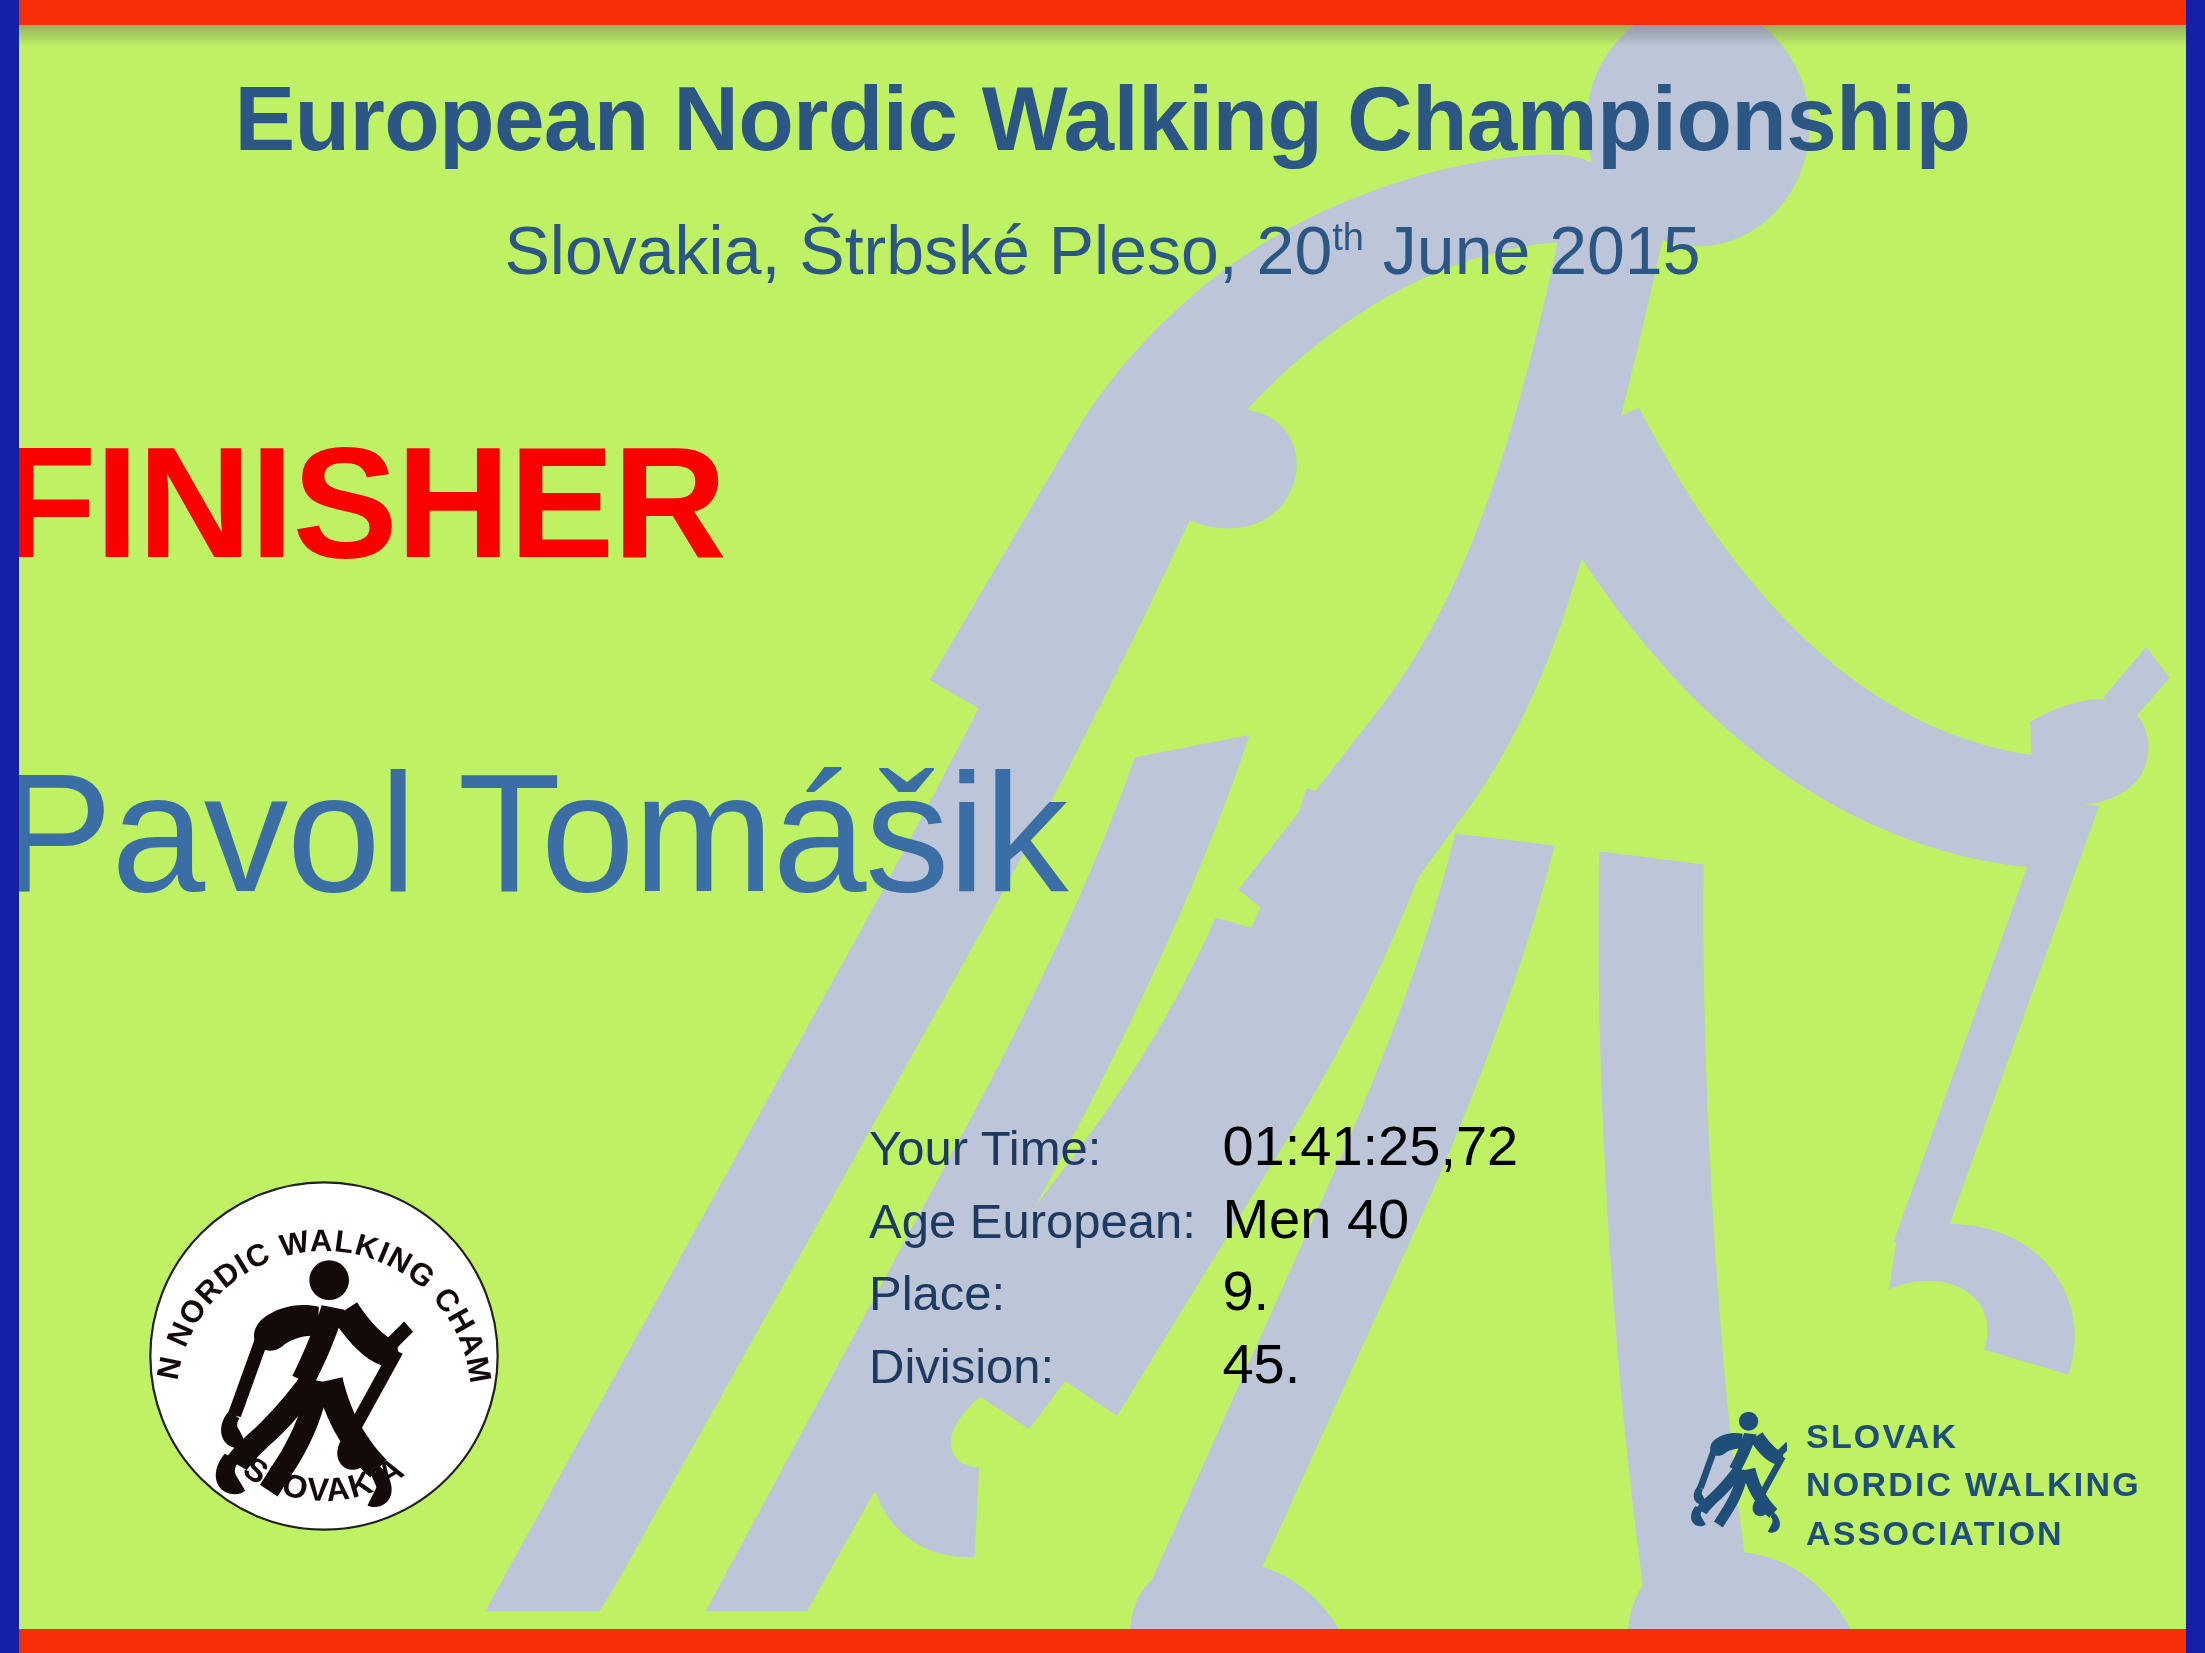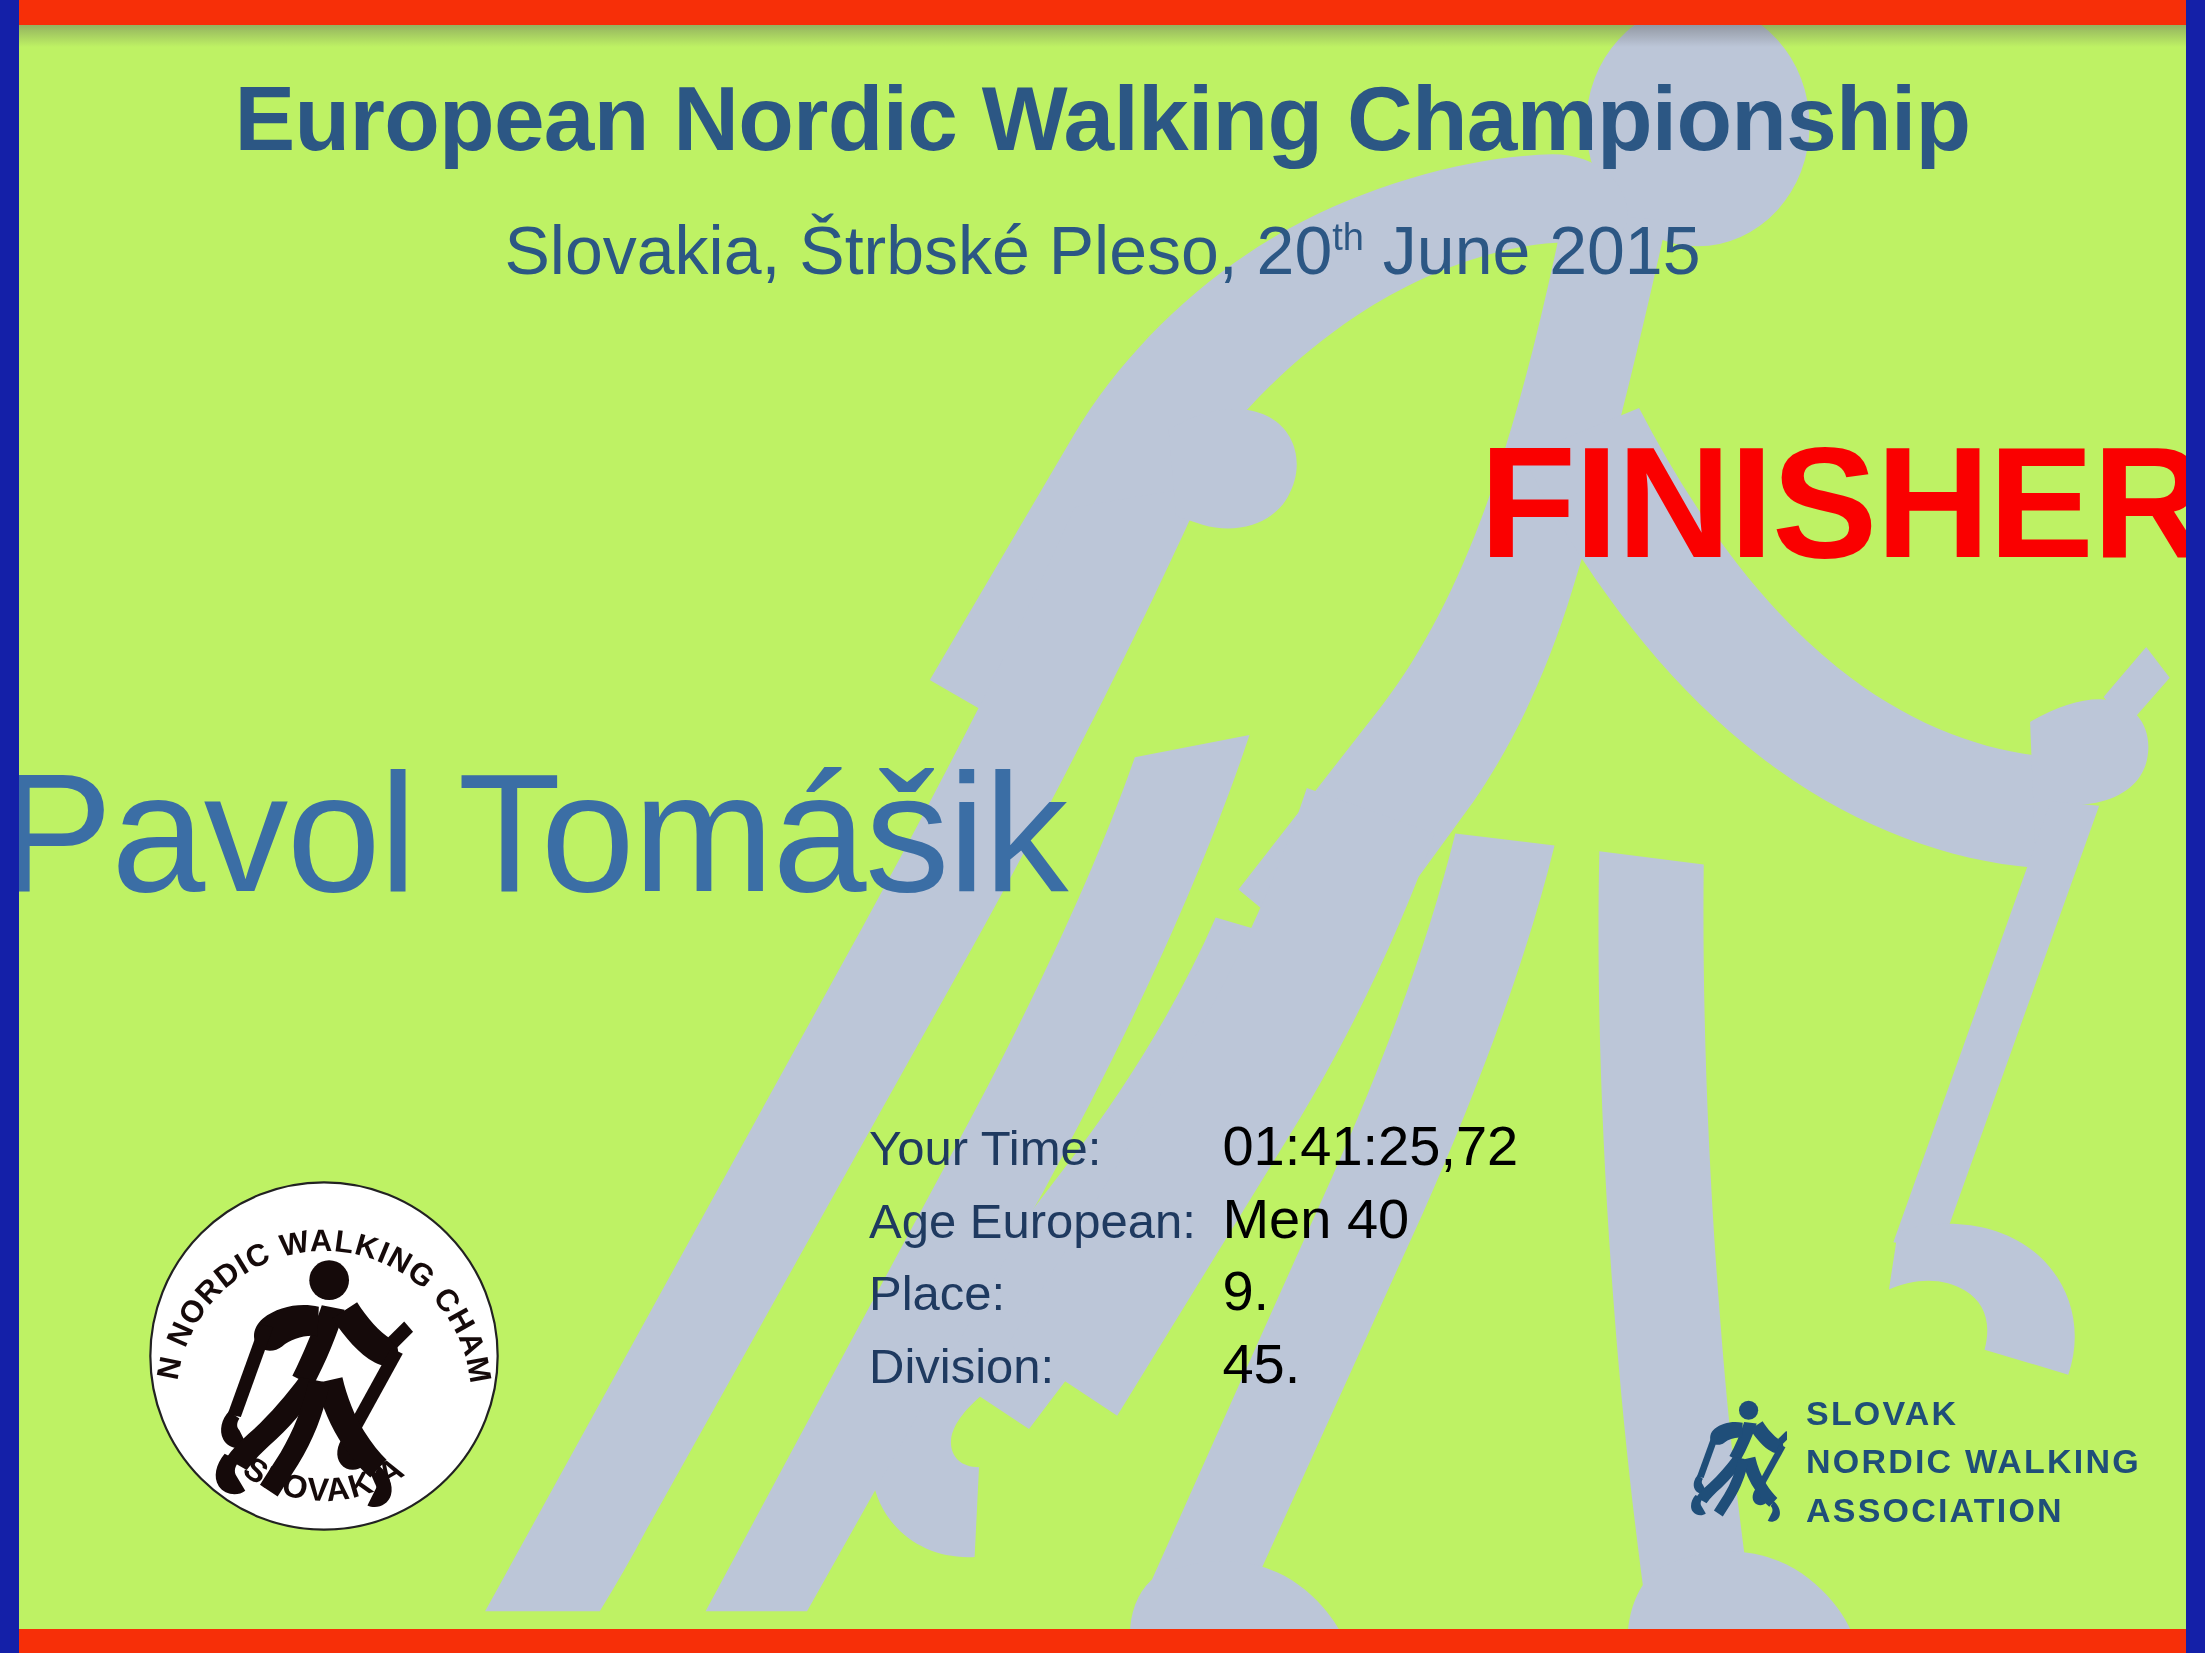--- a/index.html
+++ b/index.html
@@ -54,21 +54,21 @@
     position:absolute;left:0;right:0;top:213px;
     text-align:center;
     font-size:68px;font-weight:normal;
     color:#2c5784;
     line-height:1.1;
   }
   .subtitle sup{font-size:38px;vertical-align:super;line-height:0;}
 
   .finisher{
     position:absolute;left:0;right:0;top:412px;
-    text-align:right;
+    text-align:left;
     font-size:158px;font-weight:bold;
     color:#fa0000;
     letter-spacing:-1.5px;
     mix-blend-mode:multiply;
   }
 
   .athlete{
     position:absolute;left:0;right:0;top:735px;
     text-align:left;
     font-size:169px;font-weight:normal;
@@ -95,20 +95,21 @@
     line-height:1.24;
   }
 
   
   #enwc-logo{position:absolute;left:129px;top:1161px;z-index:30;}
   #snwa-logo{position:absolute;left:1691px;top:1389px;z-index:30;display:flex;align-items:center;gap:19px;}
   #snwa-text{
     color:#1f4e79;font-size:34px;font-weight:bold;
     letter-spacing:2.2px;line-height:1.42;
     white-space:nowrap;
+    margin-top:23px;
   }
 </style>
 </head>
 <body>
 
 <div id="certificate">
 
   <svg id="watermark" viewBox="0 0 3000 2250" preserveAspectRatio="none" aria-hidden="true">
     <g fill="#bcc6d8">
 

